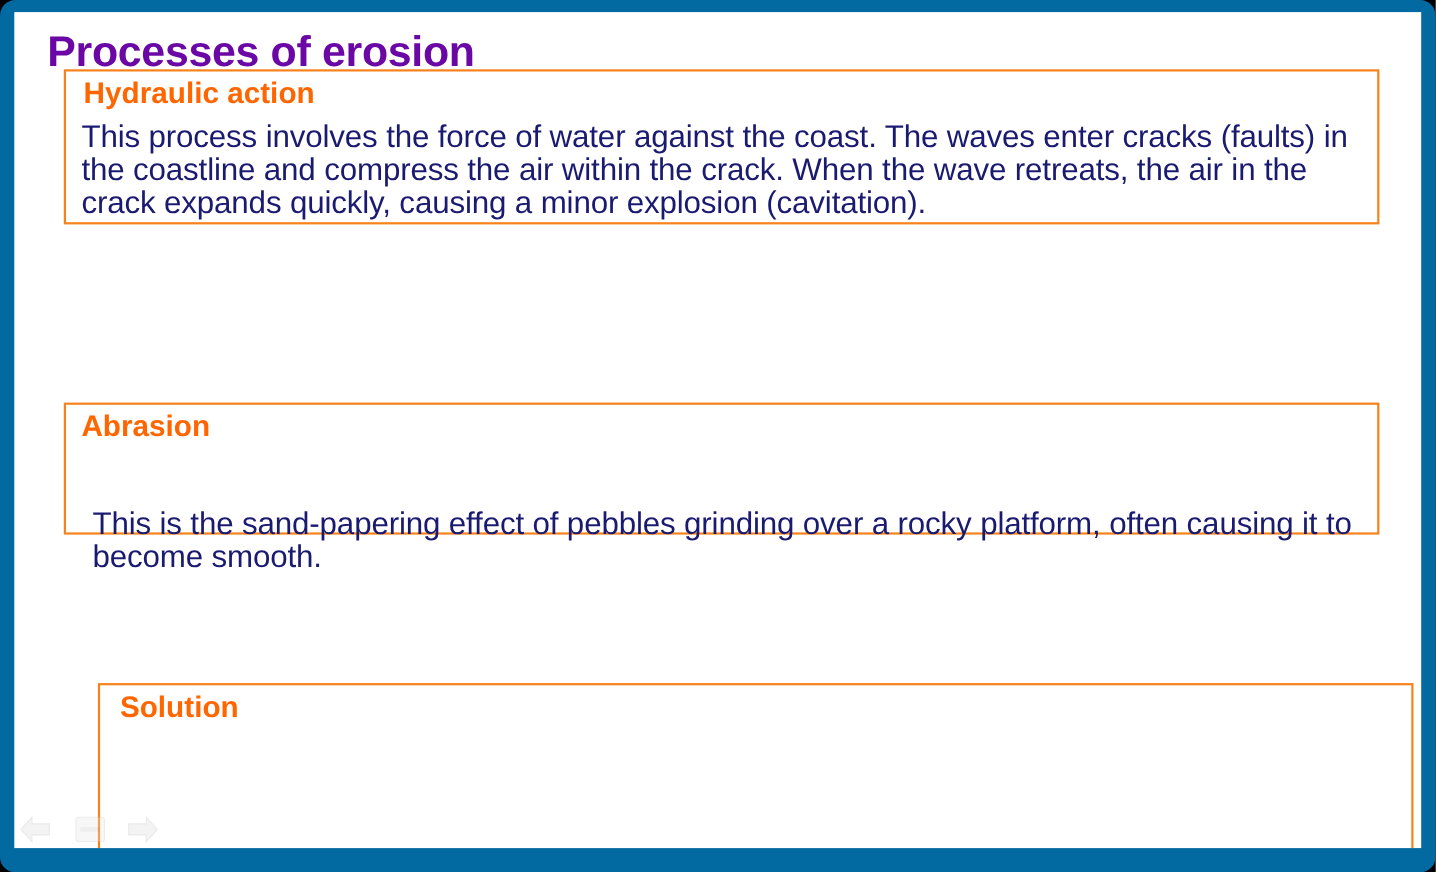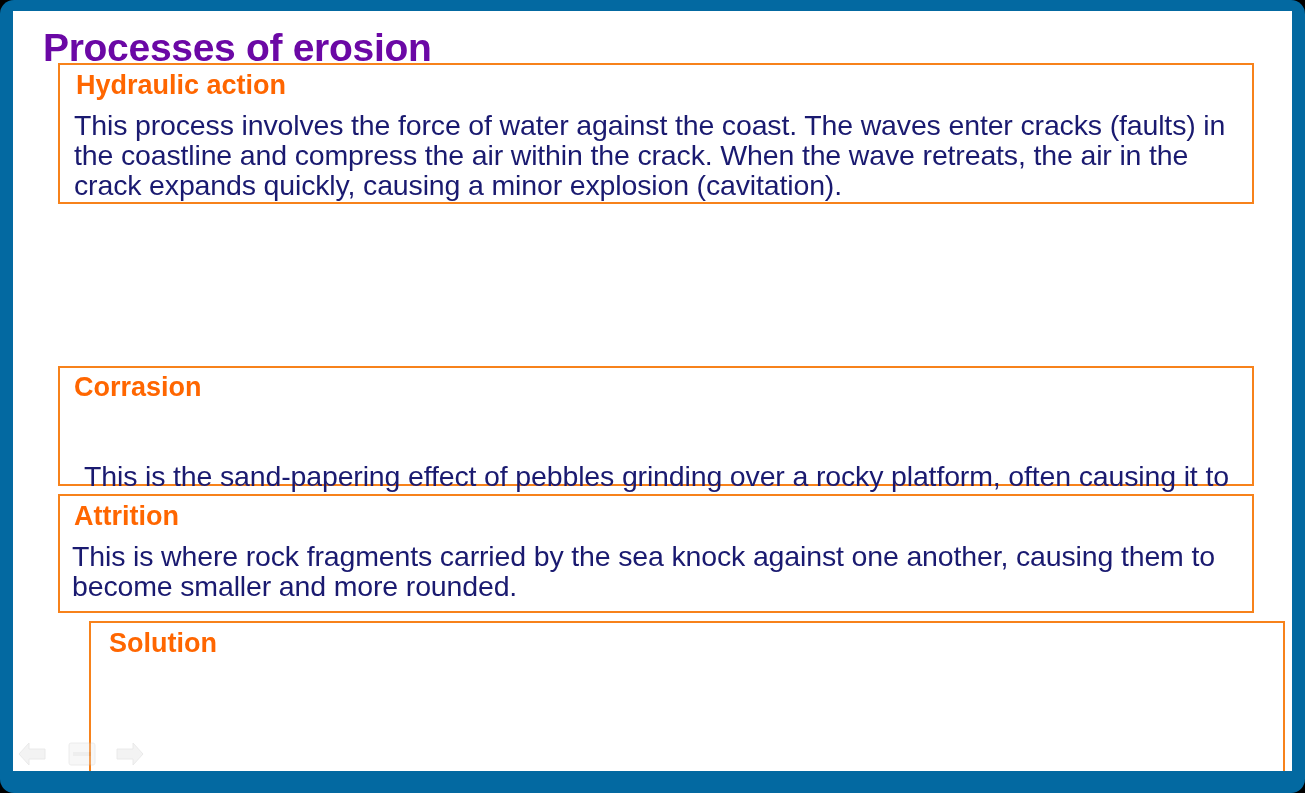--- a/index.html
+++ b/index.html
@@ -122,28 +122,24 @@
 
     <div id="slide-title">Processes of erosion</div>
 
     <div class="process-box" id="box-hydraulic-action">
       <div class="process-heading">Hydraulic action</div>
       <div class="process-body">This process involves the force of water against the coast. The waves enter cracks (faults) in the coastline and compress the air within the crack. When the wave retreats, the air in the crack expands quickly, causing a minor explosion (cavitation).</div>
     </div>
 
 
     <div class="process-box" id="box-abrasion">
-      <div class="process-heading">Corrasion</div>
+      <div class="process-heading">Abrasion</div>
       <div class="process-body">This is the sand-papering effect of pebbles grinding over a rocky platform, often causing it to become smooth.</div>
     </div>
 
-    <div class="process-box" id="box-attrition">
-      <div class="process-heading">Attrition</div>
-      <div class="process-body">This is where rock fragments carried by the sea knock against one another, causing them to become smaller and more rounded.</div>
-    </div>
 
     <div class="process-box" id="box-solution">
       <div class="process-heading">Solution</div>
     </div>
 
     <div id="nav-controls">
       <span class="nav-icon" id="nav-back-icon">
         <svg width="34" height="30" viewBox="0 0 34 30" aria-hidden="true">
           <path d="M14 4 L4 15 L14 26 L14 20 L30 20 L30 10 L14 10 Z" fill="#d8d8d8" stroke="#b8b8b8" stroke-width="1"></path>
         </svg>

